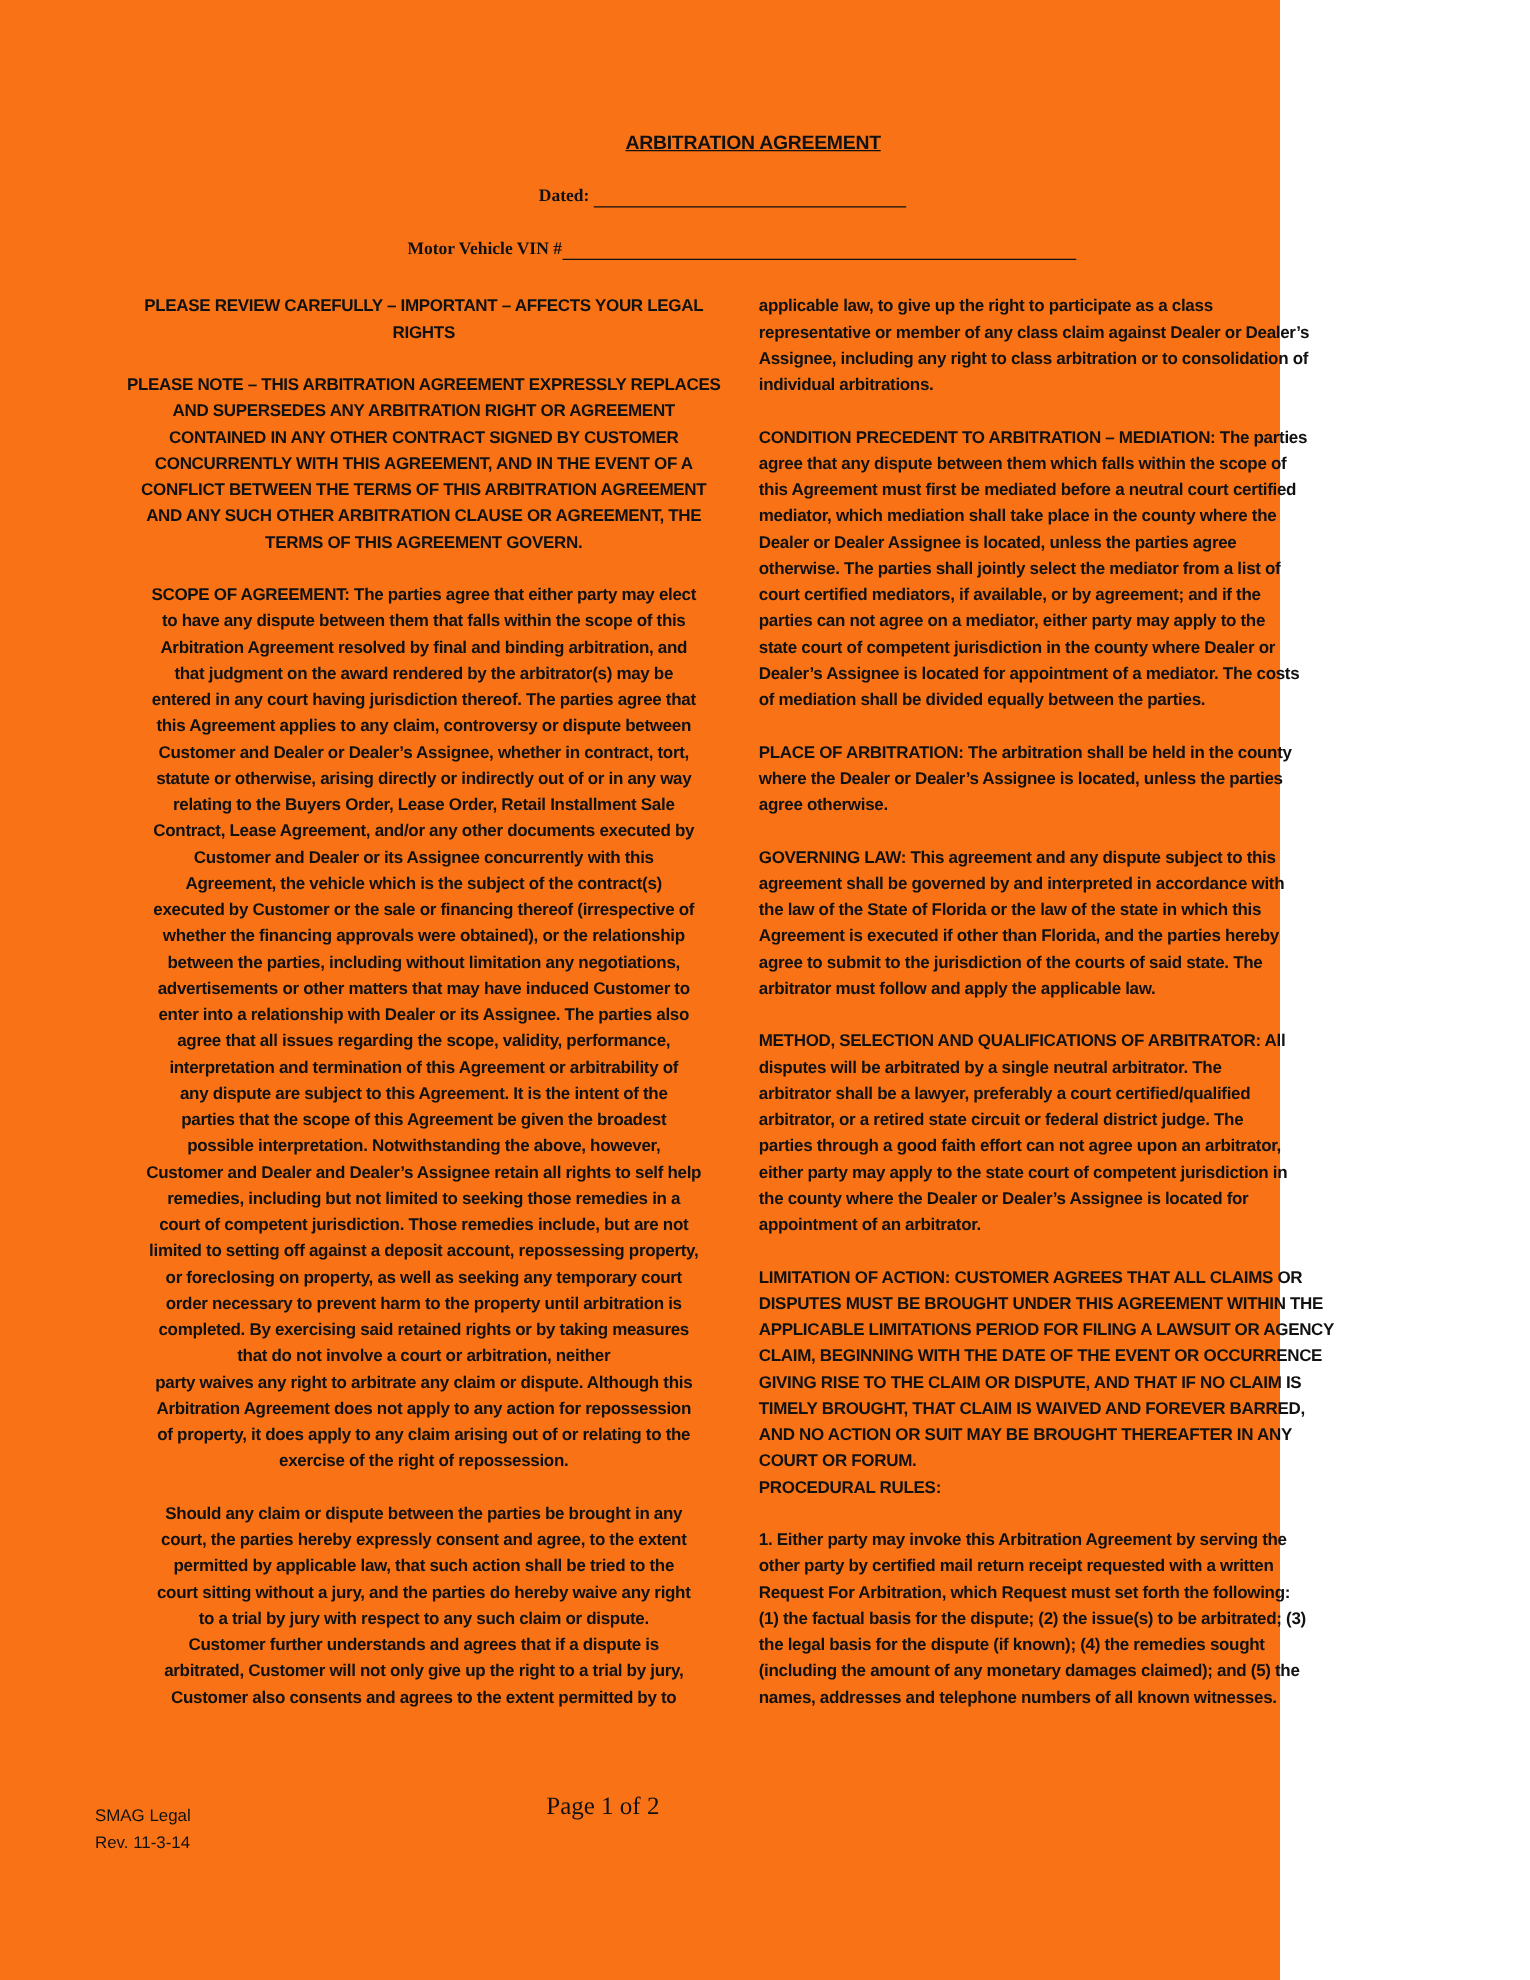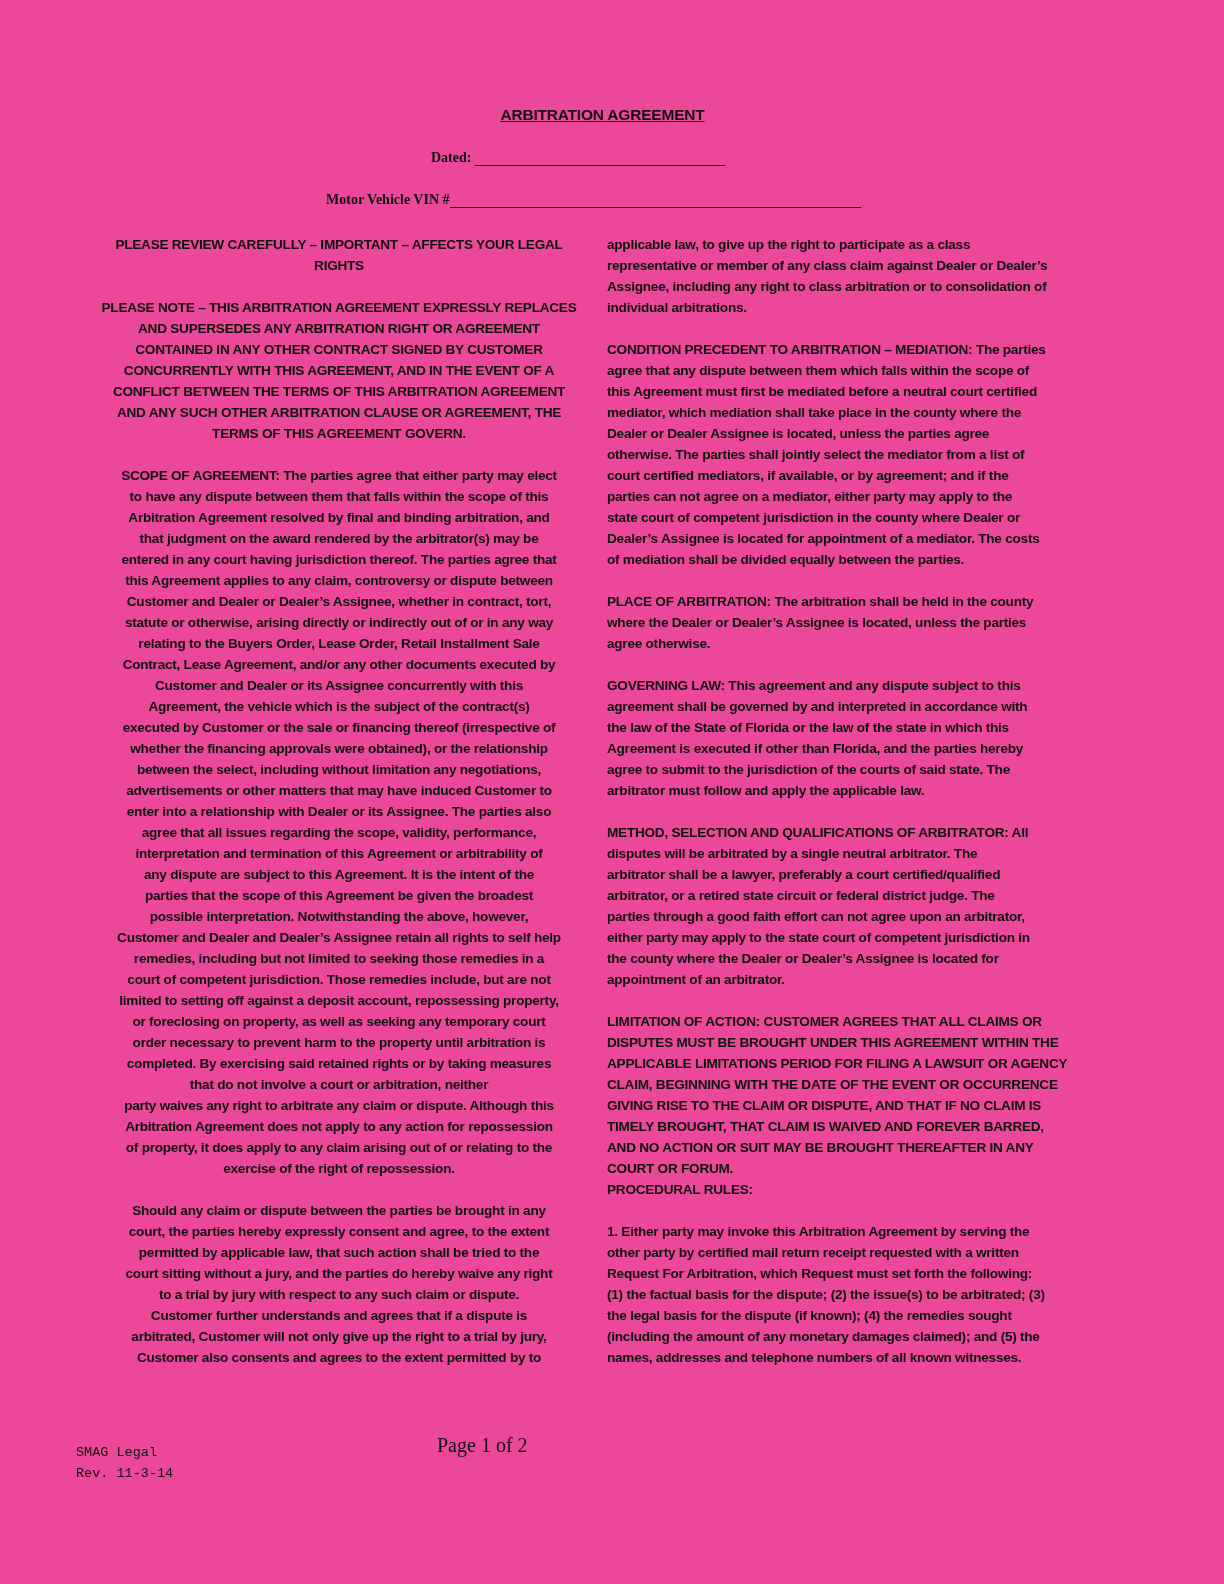--- a/index.html
+++ b/index.html
@@ -1,33 +1,33 @@
 <!DOCTYPE html>
 <html><head>
 <meta charset="utf-8">
 <style>
   html, body { margin: 0; padding: 0; background: #ffffff; }
   body { width: 1224px; height: 1584px; position: relative; overflow: hidden; color: #111; }
-  .page { position: absolute; left: 0; top: 0; width: 1224px; height: 1584px; background: #ec4899; }
+  .page { position: absolute; left: 0; top: 0; width: 1024px; height: 1584px; background: #f97316; }
   .title {
     position: absolute; left: 0; width: 1205px; top: 106px; text-align: center;
     font-family: "Liberation Sans", sans-serif; font-size: 15.5px; font-weight: bold;
     text-decoration: underline; letter-spacing: -0.2px;
   }
   .field-line {
     position: absolute; font-family: Liberation Serif, serif; font-size: 14px; font-weight: bold;
     white-space: nowrap;
   }
   .blank { display: inline-block; border-bottom: 1.5px solid #111; vertical-align: bottom; height: 14px; }
   .col { position: absolute; font-family: "Liberation Sans", sans-serif; font-size: 13.6px; font-weight: bold; line-height: 21px; letter-spacing: -0.25px; }
   .col-left { left: 84px; top: 234px; width: 510px; text-align: center; }
   .col-right { left: 607px; top: 234px; width: 520px; }
   .ln { display: block; white-space: nowrap; height: 21px; }
   .gap { display: block; height: 21px; }
-  .footer-left { position: absolute; left: 76px; top: 1442px; font-family: Liberation Mono, monospace; font-size: 13.5px; line-height: 21px; }
+  .footer-left { position: absolute; left: 76px; top: 1442px; font-family: Liberation Sans, sans-serif; font-size: 13.5px; line-height: 21px; }
   .footer-page { position: absolute; left: 437px; top: 1434px; font-family: "Liberation Serif", serif; font-size: 20px; }
 </style>
 </head>
 <body>
 
 <div class="page">
   <div class="title">ARBITRATION AGREEMENT</div>
 
   <div class="field-line" style="left:431px; top:150px;">
     <span>Dated:</span>
@@ -62,21 +62,21 @@
         <span class="ln">entered in any court having jurisdiction thereof.  The parties agree that</span>
         <span class="ln">this Agreement applies to any claim, controversy or dispute between</span>
         <span class="ln">Customer and Dealer or Dealer’s Assignee, whether in contract, tort,</span>
         <span class="ln">statute or otherwise, arising directly or indirectly out of or in any way</span>
         <span class="ln">relating to the Buyers Order, Lease Order, Retail Installment Sale</span>
         <span class="ln">Contract, Lease Agreement, and/or any other documents executed by</span>
         <span class="ln">Customer and Dealer or its Assignee concurrently with this</span>
         <span class="ln">Agreement, the vehicle which is the subject of the contract(s)</span>
         <span class="ln">executed by Customer or the sale or financing thereof (irrespective of</span>
         <span class="ln">whether the financing approvals were obtained), or the relationship</span>
-        <span class="ln">between the select, including without limitation any negotiations,</span>
+        <span class="ln">between the parties, including without limitation any negotiations,</span>
         <span class="ln">advertisements or other matters that may have induced Customer to</span>
         <span class="ln">enter into a relationship with Dealer or its Assignee.  The parties also</span>
         <span class="ln">agree that all issues regarding the scope, validity, performance,</span>
         <span class="ln">interpretation and termination of this Agreement or arbitrability of</span>
         <span class="ln">any dispute are subject to this Agreement.  It is the intent of the</span>
         <span class="ln">parties that the scope of this Agreement be given the broadest</span>
         <span class="ln">possible interpretation.  Notwithstanding the above, however,</span>
         <span class="ln">Customer and Dealer and Dealer’s Assignee retain all rights to self help</span>
         <span class="ln">remedies, including but not limited to seeking those remedies in a</span>
         <span class="ln">court of competent jurisdiction.  Those remedies include, but are not</span>

